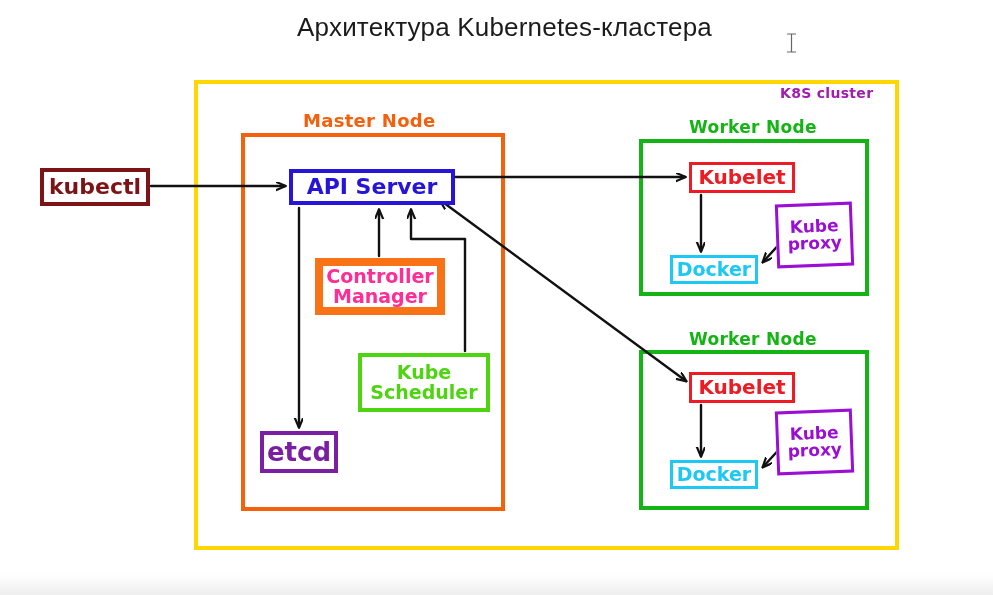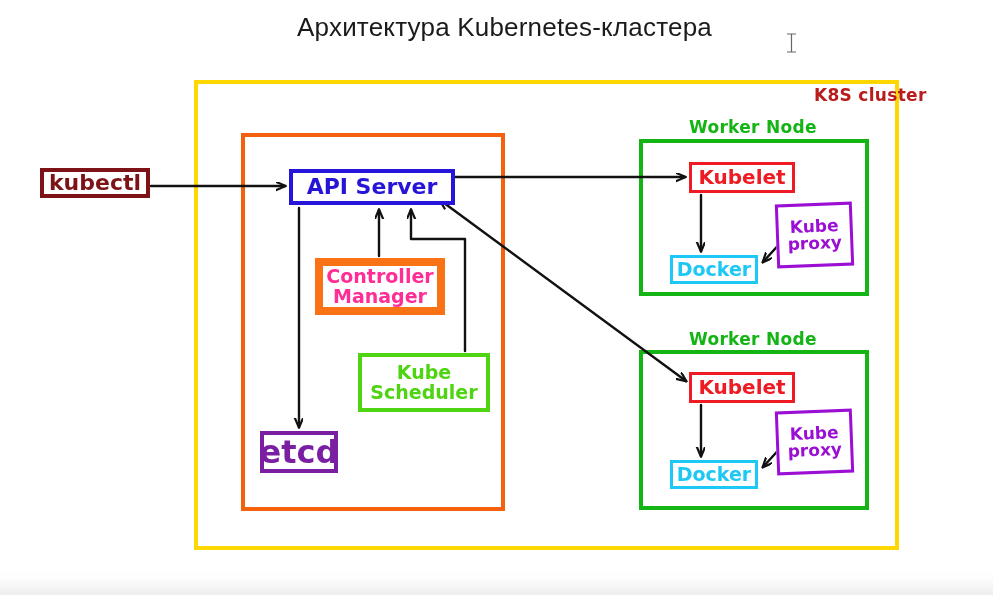--- a/index.html
+++ b/index.html
@@ -93,24 +93,23 @@
   
   .frame-caption {
     position: absolute;
     font-family: "DejaVu Sans", sans-serif;
     font-weight: bold;
     white-space: nowrap;
   }
   #cluster-caption {
     left: 772px;
     top: 85px;
-    font-size: 17px;
-    color: #b91c1c;
+    font-size: 14px;
+    color: #a21caf;
     letter-spacing: 0.3px;
-    margin-left: 34px;
   }
   #master-caption {
     left: 295px;
     top: 110px;
     font-size: 18px;
     color: #f4600c;
     letter-spacing: 0.3px;
   }
   #worker1-caption {
     left: 681px;
@@ -137,21 +136,21 @@
     text-align: center;
     background: #ffffff;
     font-family: "DejaVu Sans", sans-serif;
     font-weight: bold;
     line-height: 1.02;
     white-space: pre-line;
   }
 
   #kubectl-box {
     left: 32px; top: 168px;
-    width: 110px; height: 30px;
+    width: 110px; height: 38px;
     border: 4px solid #7d1316;
     color: #7d1316;
     font-size: 22px;
   }
   #api-server-box {
     left: 281px; top: 169px;
     width: 166px; height: 36px;
     border: 4px solid #2614d8;
     color: #2614d8;
     font-size: 22px;
@@ -168,21 +167,21 @@
     width: 132px; height: 59px;
     border: 4px solid #4fd411;
     color: #4fd411;
     font-size: 19px;
   }
   #etcd-box {
     left: 252px; top: 431px;
     width: 78px; height: 42px;
     border: 4px solid #7a1fa2;
     color: #7a1fa2;
-    font-size: 32px;
+    font-size: 26px;
   }
 
   #kubelet1-box {
     left: 681px; top: 162px;
     width: 106px; height: 31px;
     border: 3px solid #ee1b24;
     color: #ee1b24;
     font-size: 20px;
   }
   #kubeproxy1-box {
@@ -243,20 +242,21 @@
   <svg id="text-caret" viewBox="0 0 11 20" xmlns="http://www.w3.org/2000/svg">
     <path d="M1 1 H10 M5.5 1 V19 M1 19 H10" stroke="#666" stroke-width="1.2" fill="none"></path>
   </svg>
 
   <div class="frame" id="cluster-frame"></div>
   <div class="frame" id="master-frame"></div>
   <div class="frame" id="worker1-frame"></div>
   <div class="frame" id="worker2-frame"></div>
 
   <div class="frame-caption" id="cluster-caption">K8S cluster</div>
+  <div class="frame-caption" id="master-caption">Master Node</div>
   <div class="frame-caption" id="worker1-caption">Worker Node</div>
   <div class="frame-caption" id="worker2-caption">Worker Node</div>
 
   <svg id="arrows" viewBox="0 0 993 572" xmlns="http://www.w3.org/2000/svg">
     <defs>
       <marker id="ah" markerWidth="11" markerHeight="11" refX="9.2" refY="4.2" orient="auto" markerUnits="userSpaceOnUse">
         <path d="M0,0 L10,4.2 L0,8.4" fill="none" stroke="#111111" stroke-width="2.2" stroke-linecap="round" stroke-linejoin="round"></path>
       </marker>
       <marker id="ah2" markerWidth="11" markerHeight="11" refX="1.0" refY="4.2" orient="auto" markerUnits="userSpaceOnUse">
         <path d="M10,0 L0,4.2 L10,8.4" fill="none" stroke="#111111" stroke-width="2.2" stroke-linecap="round" stroke-linejoin="round"></path>

